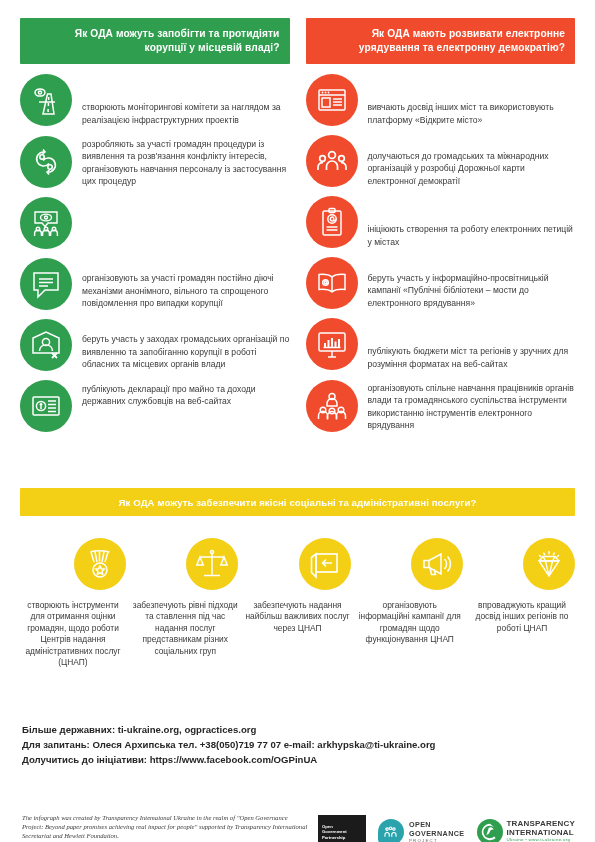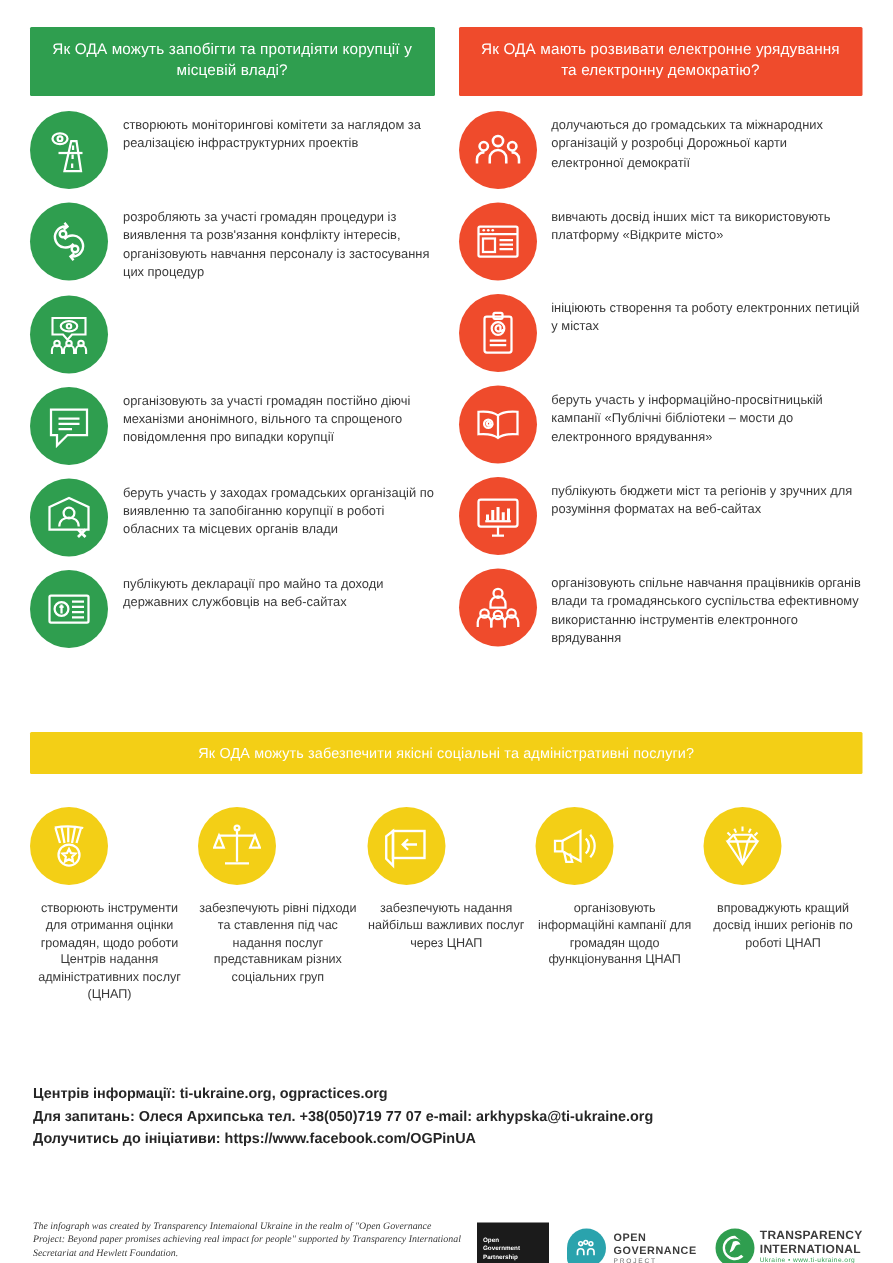--- a/index.html
+++ b/index.html
@@ -9,44 +9,44 @@
     background: #ffffff;
     font-family: "Liberation Sans", sans-serif;
     color: #2b2b2b;
     overflow: hidden;
   }
   .page { position: relative; width: 595px; height: 842px; padding: 0; }
 
   
   .band {
     display: flex; align-items: center; justify-content: center;
-    text-align: center;
+    text-align: right;
     color: #ffffff;
-    font-weight: normal;
+    font-weight: bold;
     letter-spacing: .1px;
   }
   .band-green { background: #2f9e4f; }
   .band-red   { background: #ef4b2c; }
   .band-yellow{ background: #f3cf16; }
 
   .cols {
     position: absolute; top: 18px; left: 20px;
     width: 555px;
     display: flex; gap: 16px;
   }
   .col { width: 270px; }
   .col .band {
     height: 46px; font-size: 10.2px; line-height: 14px;
     padding: 0 10px; border-radius: 1px;
   }
 
   
   .items { margin-top: 10px; }
   .item {
-    display: flex; align-items: flex-start;
+    display: flex; align-items: flex-end;
     margin-bottom: 9px;
   }
   .badge {
     flex: 0 0 auto;
     width: 52px; height: 52px; border-radius: 50%;
     display: flex; align-items: center; justify-content: center;
     margin-right: 10px;
   }
   .badge.green { background: #2f9e4f; }
   .badge.red   { background: #ef4b2c; }
@@ -67,21 +67,21 @@
   }
   .services .band {
     height: 28px; font-size: 9.6px; border-radius: 1px;
   }
   .svc-grid {
     display: flex; justify-content: space-between;
     margin-top: 22px;
   }
   .svc {
     width: 106px; text-align: center;
-    display: flex; flex-direction: column; align-items: flex-start;
+    display: flex; flex-direction: column; align-items: flex-end;
   }
   .svc .badge-y {
     width: 52px; height: 52px; border-radius: 50%;
     background: #f3cf16;
     display: flex; align-items: center; justify-content: center;
     margin-bottom: 10px;
   }
   .svc-text { font-size: 8.4px; line-height: 11.4px; color: #3a3a3a; }
 
   
@@ -223,45 +223,45 @@
       </div>
     </div>
 
     <div class="col">
       <div class="band band-red">Як ОДА мають розвивати електронне урядування та електронну демократію?</div>
 
       <div class="items">
 
         <div class="item">
           <div class="badge red">
+            <svg width="32" height="32" viewBox="0 0 32 32" fill="none" stroke="#fff" stroke-width="1.5">
+              <rect x="3" y="6" width="26" height="20" rx="1"></rect>
+              <path d="M3 11 h26"></path>
+              <circle cx="6.5" cy="8.5" r=".9" fill="#fff" stroke="none"></circle>
+              <circle cx="9.5" cy="8.5" r=".9" fill="#fff" stroke="none"></circle>
+              <circle cx="12.5" cy="8.5" r=".9" fill="#fff" stroke="none"></circle>
+              <rect x="6" y="14" width="8" height="9"></rect>
+              <path d="M17 15 h9 M17 18 h9 M17 21 h9"></path>
+            </svg>
+          </div>
+          <div class="item-text">вивчають досвід інших міст та використовують платформу «Відкрите місто»</div>
+        </div>
+
+        <div class="item">
+          <div class="badge red">
             <svg width="32" height="32" viewBox="0 0 32 32" fill="none" stroke="#fff" stroke-width="1.7">
               <circle cx="16" cy="10" r="3.4"></circle>
               <path d="M10.5 25 v-3.5 a5.5 5.5 0 0 1 11 0 v3.5"></path>
               <circle cx="6.5" cy="13.5" r="2.8"></circle>
               <path d="M2 25 v-3 a4.5 4.5 0 0 1 5 -4.4"></path>
               <circle cx="25.5" cy="13.5" r="2.8"></circle>
               <path d="M30 25 v-3 a4.5 4.5 0 0 0 -5 -4.4"></path>
             </svg>
           </div>
           <div class="item-text">долучаються до громадських та міжнародних організацій у розробці Дорожньої карти електронної демократії</div>
-        </div>
-
-        <div class="item">
-          <div class="badge red">
-            <svg width="32" height="32" viewBox="0 0 32 32" fill="none" stroke="#fff" stroke-width="1.5">
-              <rect x="3" y="6" width="26" height="20" rx="1"></rect>
-              <path d="M3 11 h26"></path>
-              <circle cx="6.5" cy="8.5" r=".9" fill="#fff" stroke="none"></circle>
-              <circle cx="9.5" cy="8.5" r=".9" fill="#fff" stroke="none"></circle>
-              <circle cx="12.5" cy="8.5" r=".9" fill="#fff" stroke="none"></circle>
-              <rect x="6" y="14" width="8" height="9"></rect>
-              <path d="M17 15 h9 M17 18 h9 M17 21 h9"></path>
-            </svg>
-          </div>
-          <div class="item-text">вивчають досвід інших міст та використовують платформу «Відкрите місто»</div>
         </div>
 
         <div class="item">
           <div class="badge red">
             <svg width="32" height="32" viewBox="0 0 32 32" fill="none" stroke="#fff" stroke-width="1.5">
               <rect x="7" y="5" width="18" height="24" rx="1.5"></rect>
               <rect x="13" y="2.5" width="6" height="4" rx="1"></rect>
               <circle cx="16" cy="13" r="4.2"></circle>
               <path d="M17.6 11.4 a2 2 0 1 0 .6 2.4 M17.6 11.4 v2.6 c0 1.1 2 1.1 2 -.6"></path>
               <path d="M10.5 21 h11 M10.5 24 h11"></path>
@@ -300,21 +300,21 @@
               <circle cx="16" cy="6.5" r="3"></circle>
               <path d="M11 16 v-2.5 a5 5 0 0 1 10 0 v2.5 z"></path>
               <circle cx="7" cy="20" r="2.8"></circle>
               <path d="M2.5 29 v-3.2 a4.5 4.5 0 0 1 9 0 v3.2"></path>
               <circle cx="25" cy="20" r="2.8"></circle>
               <path d="M20.5 29 v-3.2 a4.5 4.5 0 0 1 9 0 v3.2"></path>
               <circle cx="16" cy="21" r="2.8"></circle>
               <path d="M11.5 29.5 v-3.4 a4.5 4.5 0 0 1 9 0 v3.4"></path>
             </svg>
           </div>
-          <div class="item-text">організовують спільне навчання працівників органів влади та громадянського суспільства ефективному використанню інструментів електронного врядування</div>
+          <div class="item-text">організовують спільне навчання працівників органів влади та громадянського суспільства інструменти використанню інструментів електронного врядування</div>
         </div>
 
       </div>
     </div>
   </div>
 
   <div class="services">
     <div class="band band-yellow">Як ОДА можуть забезпечити якісні соціальні та адміністративні послуги?</div>
 
     <div class="svc-grid">
@@ -375,21 +375,21 @@
             <path d="M16 3 v3.2 M10.5 4.5 l1.3 2.6 M21.5 4.5 l-1.3 2.6 M6 7 l2 2 M26 7 l-2 2"></path>
           </svg>
         </div>
         <div class="svc-text">впроваджують кращий досвід інших регіонів по роботі ЦНАП</div>
       </div>
 
     </div>
   </div>
 
   <div class="contact">
-    <div>Центрів інформації: ti-ukraine.org, ogpractices.org</div>
+    <div>Більше державних: ti-ukraine.org, ogpractices.org</div>
     <div>Для запитань: Олеся Архипська  тел. +38(050)719 77 07  e-mail: arkhypska@ti-ukraine.org</div>
     <div>Долучитись до ініціативи: https://www.facebook.com/OGPinUA</div>
   </div>
 
   <div class="footer">
     <div class="disclaimer">The infograph was created by Transparency Intemaional Ukraine in the realm of "Open Governance Project: Beyond paper promises achieving real impact for people" supported by Transparency International Secretariat and Hewlett Foundation.</div>
 
     <div class="logos">
 
       <div class="logo-ogp">

